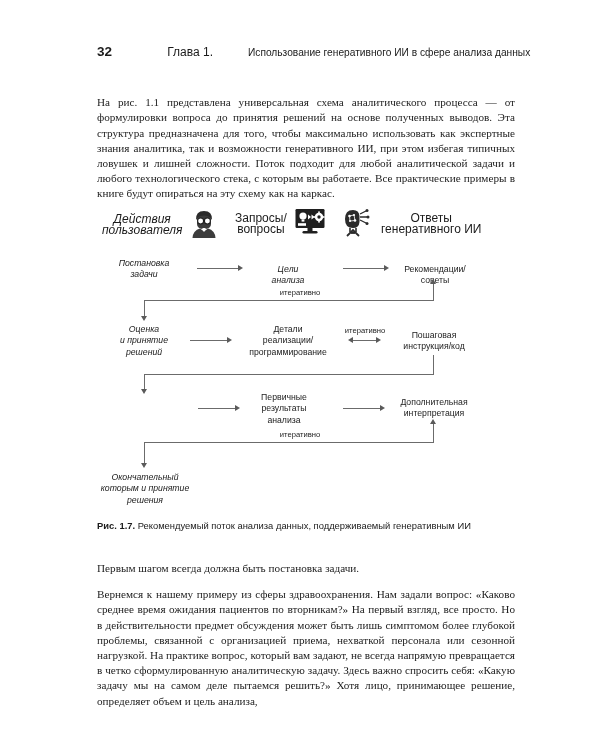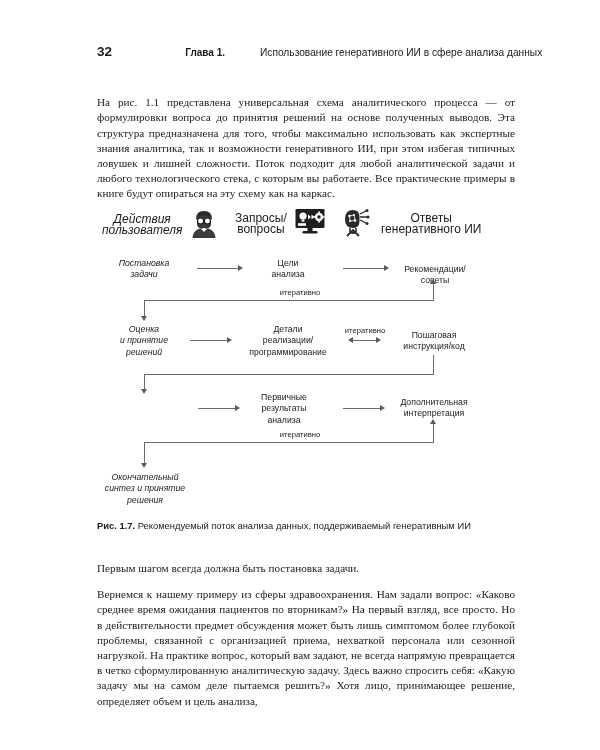--- a/index.html
+++ b/index.html
@@ -36,23 +36,23 @@
     font-family: "Liberation Sans", "DejaVu Sans", sans-serif;
     gap: 32px;
   }
   .folio {
     font-size: 13.5px;
     font-weight: bold;
     color: #1b1b1b;
     letter-spacing: 0.1px;
   }
   .head-chapter {
-    margin-left: 41px;
-    font-size: 10px;
-    font-weight: bold;
+    margin-left: 23px;
+    font-size: 12px;
+    font-weight: normal;
     color: #1b1b1b;
     white-space: nowrap;
   }
   .head-title {
     margin-left: 3px;
     font-size: 10.2px;
     font-weight: normal;
     color: #1b1b1b;
     white-space: nowrap;
   }
@@ -116,21 +116,21 @@
     font-size: 8.7px;
     line-height: 11.4px;
     color: #1b1b1b;
     text-align: center;
     white-space: pre-line;
   }
   .node.ital { font-style: italic; }
 
   
   #node-task      { left: 14px;  top: 58px;  width: 100px; }
-  #node-goals     { left: 158px; top: 58px;  width: 100px; }
+  #node-goals     { left: 158px; top: 64px;  width: 100px; font-style: italic; }
   #node-recs      { left: 300px; top: 64px;  width: 110px; }
 
   #node-decide    { left: 14px;  top: 124px; width: 100px; }
   #node-details   { left: 150px; top: 124px; width: 116px; }
   #node-stepcode  { left: 296px; top: 130px; width: 116px; }
 
   #node-analysis  { left: 6px;   top: 197px; width: 116px; }
   #node-primary   { left: 154px; top: 192px; width: 100px; }
   #node-interp    { left: 296px; top: 197px; width: 116px; }
 
@@ -337,21 +337,21 @@
     <div class="arrow-head right" style="left:300px; top:204.8px;"></div>
 
     <div class="vline" style="left:353px; top:224px; height:19px;"></div>
     <div class="arrow-head up" style="left:349.8px; top:219px;"></div>
     <div class="hline" style="left:64px; top:242px; width:290px;"></div>
     <div class="vline" style="left:64px; top:242px; height:22px;"></div>
     <div class="arrow-head down" style="left:60.8px; top:263px;"></div>
     <div class="loop-label" style="left:180px; top:230px; width:80px;">итеративно</div>
 
     <div class="node ital" id="node-final">Окончательный
-синтез и принятие
+которым и принятие
 решения</div>
   </div>
 
   <div class="caption">
     <b>Рис. 1.7.</b>
     <span>Рекомендуемый поток анализа данных, поддерживаемый генеративным ИИ</span>
   </div>
 
   <p class="body-text" id="para-first-step">Первым шагом всегда должна быть постановка задачи.</p>
   <p class="body-text" id="para-health">Вернемся к нашему примеру из сферы здравоохранения. Нам задали вопрос: «Каково среднее время ожидания пациентов по вторникам?» На первый взгляд, все просто. Но в действительности предмет обсуждения может быть лишь симптомом более глубокой проблемы, связанной с организацией приема, нехваткой персонала или сезонной нагрузкой. На практике вопрос, который вам задают, не всегда напрямую превращается в четко сформулированную аналитическую задачу. Здесь важно спросить себя: «Какую задачу мы на самом деле пытаемся решить?» Хотя лицо, принимающее решение, определяет объем и цель анализа,</p>

